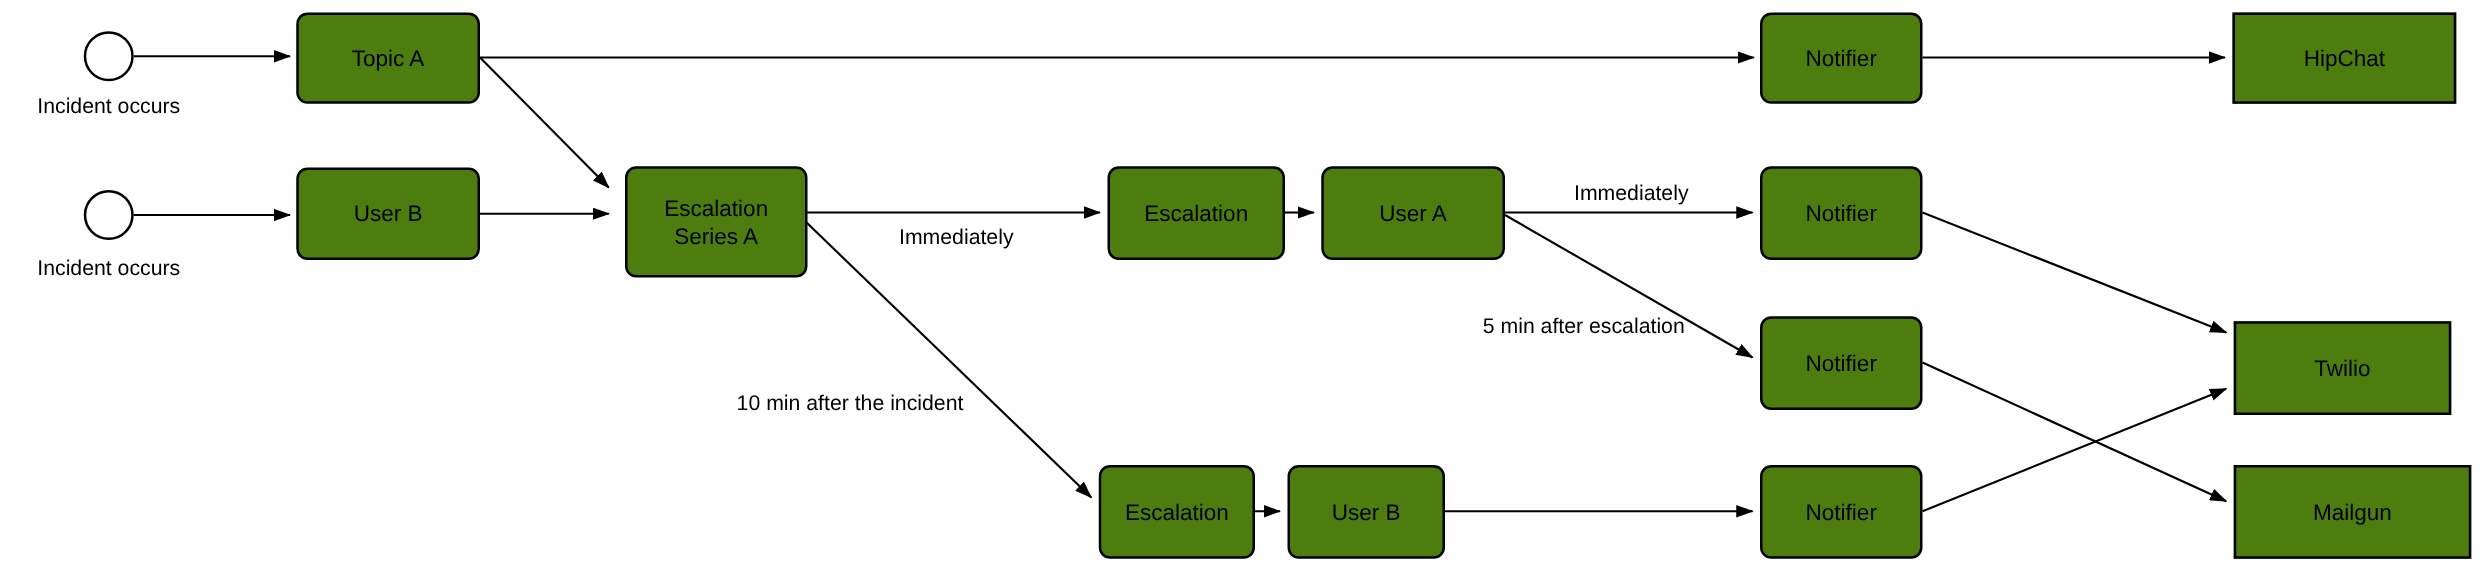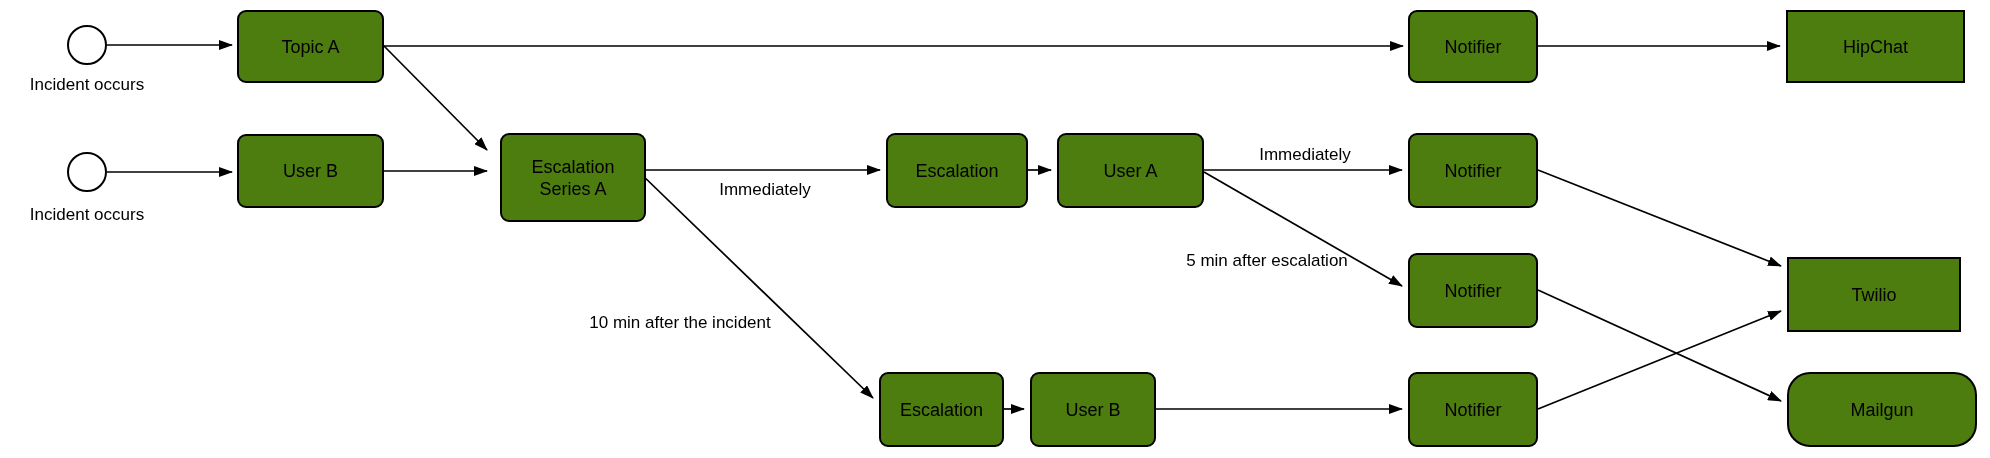--- a/index.html
+++ b/index.html
@@ -88,20 +88,20 @@
   <div class="node" style="left:1057px;top:133px;width:147px;height:75px;">User A</div>
   <div class="node" style="left:879px;top:372px;width:125px;height:75px;">Escalation</div>
   <div class="node" style="left:1030px;top:372px;width:126px;height:75px;">User B</div>
   <div class="node" style="left:1408px;top:10px;width:130px;height:73px;">Notifier</div>
   <div class="node" style="left:1408px;top:133px;width:130px;height:75px;">Notifier</div>
   <div class="node" style="left:1408px;top:253px;width:130px;height:75px;">Notifier</div>
   <div class="node" style="left:1408px;top:372px;width:130px;height:75px;">Notifier</div>
 
   <div class="node endnode" style="left:1786px;top:10px;width:179px;height:73px;">HipChat</div>
   <div class="node endnode" style="left:1787px;top:257px;width:174px;height:75px;">Twilio</div>
-  <div class="node endnode" style="left:1787px;top:372px;width:190px;height:75px;border-radius:23px;">Mailgun</div>
+  <div class="node endnode" style="left:1787px;top:372px;width:190px;height:75px;">Mailgun</div>
 
   <div class="edge-label" style="left:765px;top:181px;">Immediately</div>
   <div class="edge-label" style="left:1305px;top:146px;">Immediately</div>
   <div class="edge-label" style="left:1267px;top:252px;text-align:right;">5 min after escalation</div>
   <div class="edge-label" style="left:680px;top:314px;">10 min after the incident</div>
 
 </div>
 
 </body></html>

